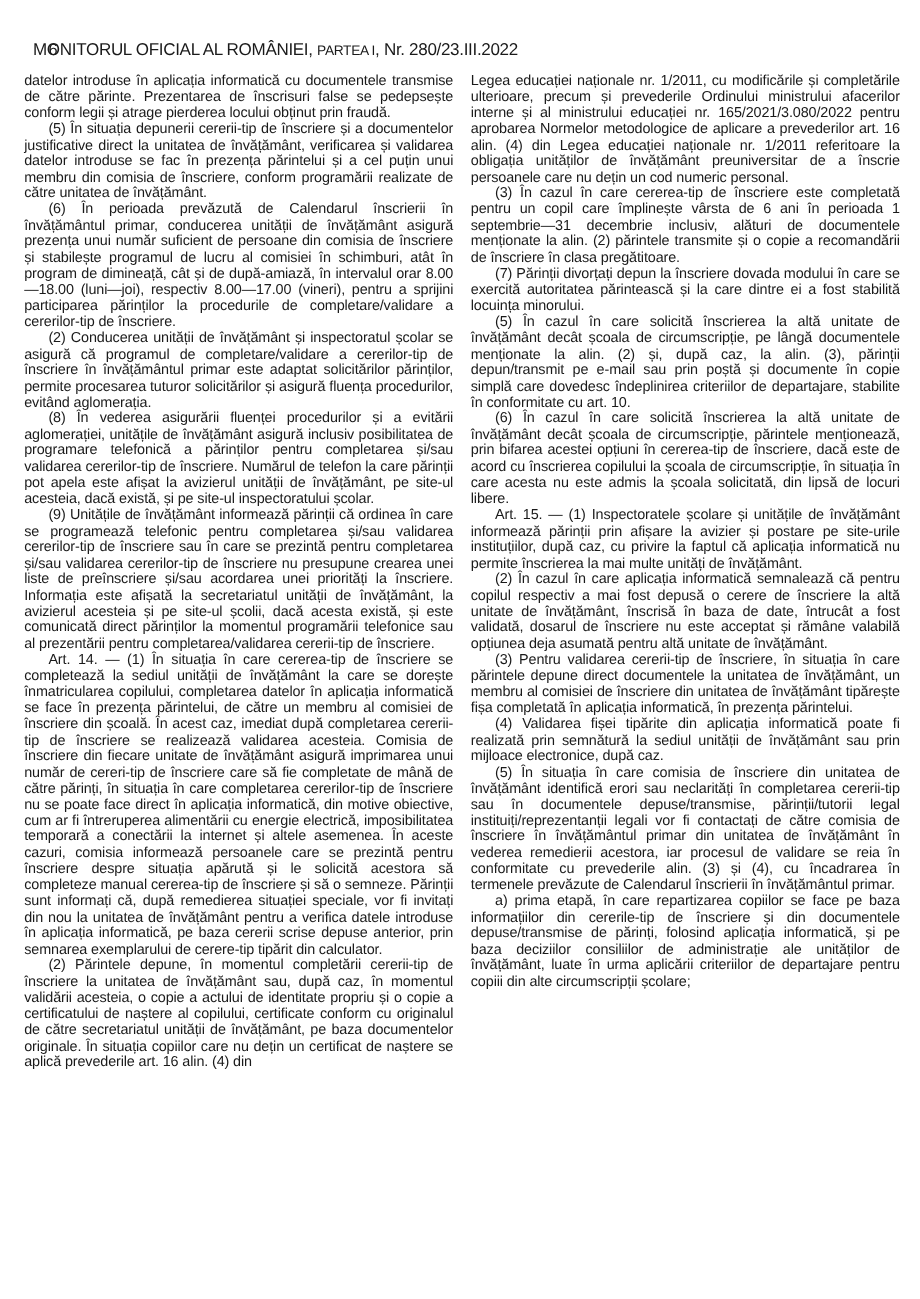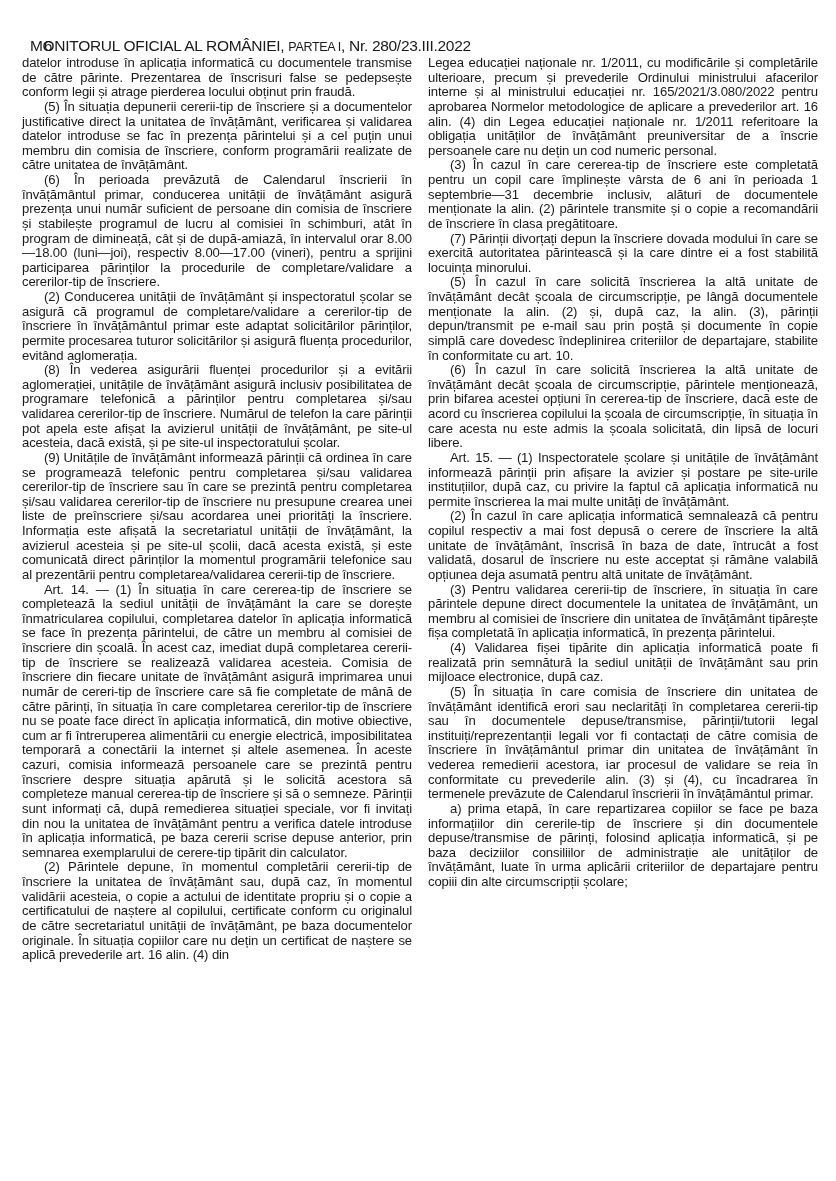--- a/index.html
+++ b/index.html
@@ -10,21 +10,21 @@
   .page-number {
     position: absolute; left: 44px; top: 37px;
     font-size: 15px; font-weight: normal;
   }
   .running-header {
     position: absolute; left: 0; right: 0; top: 37px; 
     font-size: 15.5px; letter-spacing: -0.3px; padding-left: 30px;
   }
   .running-header .small-caps { font-size: 12.5px; }
   .columns {
-    position: absolute; top: 56px; left: 22px; width: 796px;
+    position: absolute; top: 66px; left: 22px; width: 796px;
     display: flex; justify-content: space-between;
   }
   .column {
     width: 390px;
     font-size: 13.1px; line-height: 14.62px;
     text-align: justify; letter-spacing: -0.12px;
   }
   .column p { margin: 0; text-indent: 22px; }
   .column p.cont { text-indent: 0; }
 </style>

